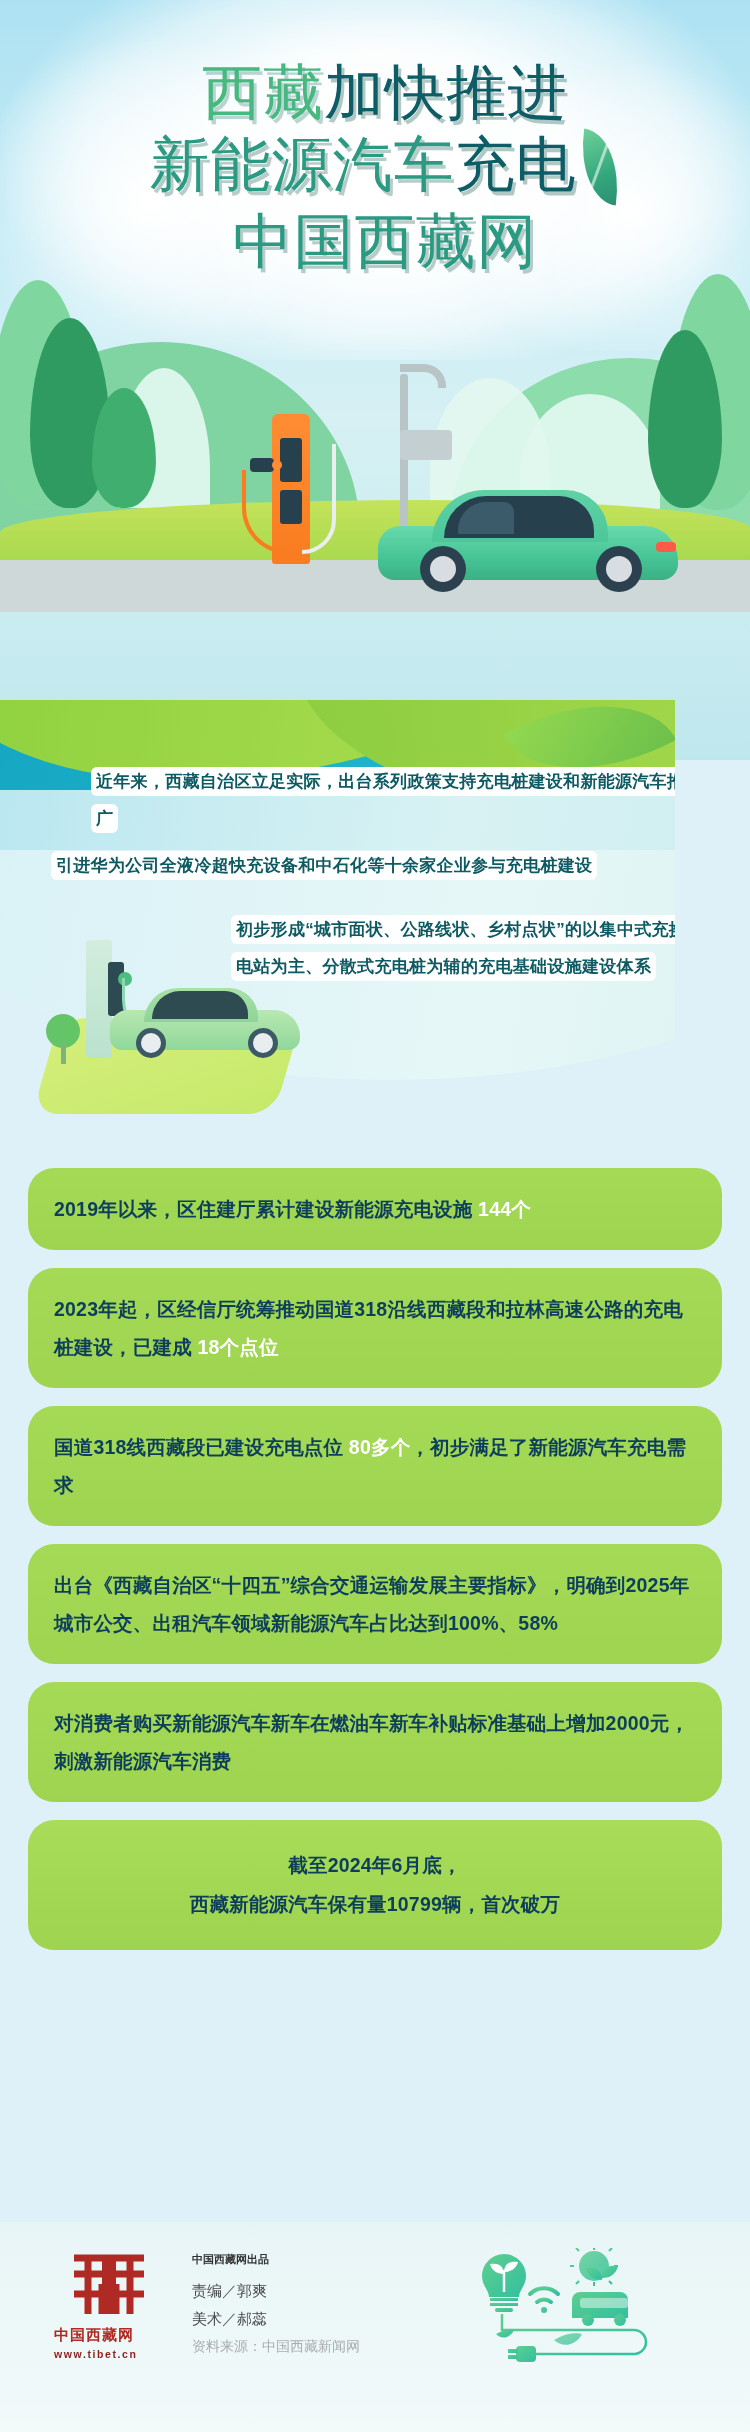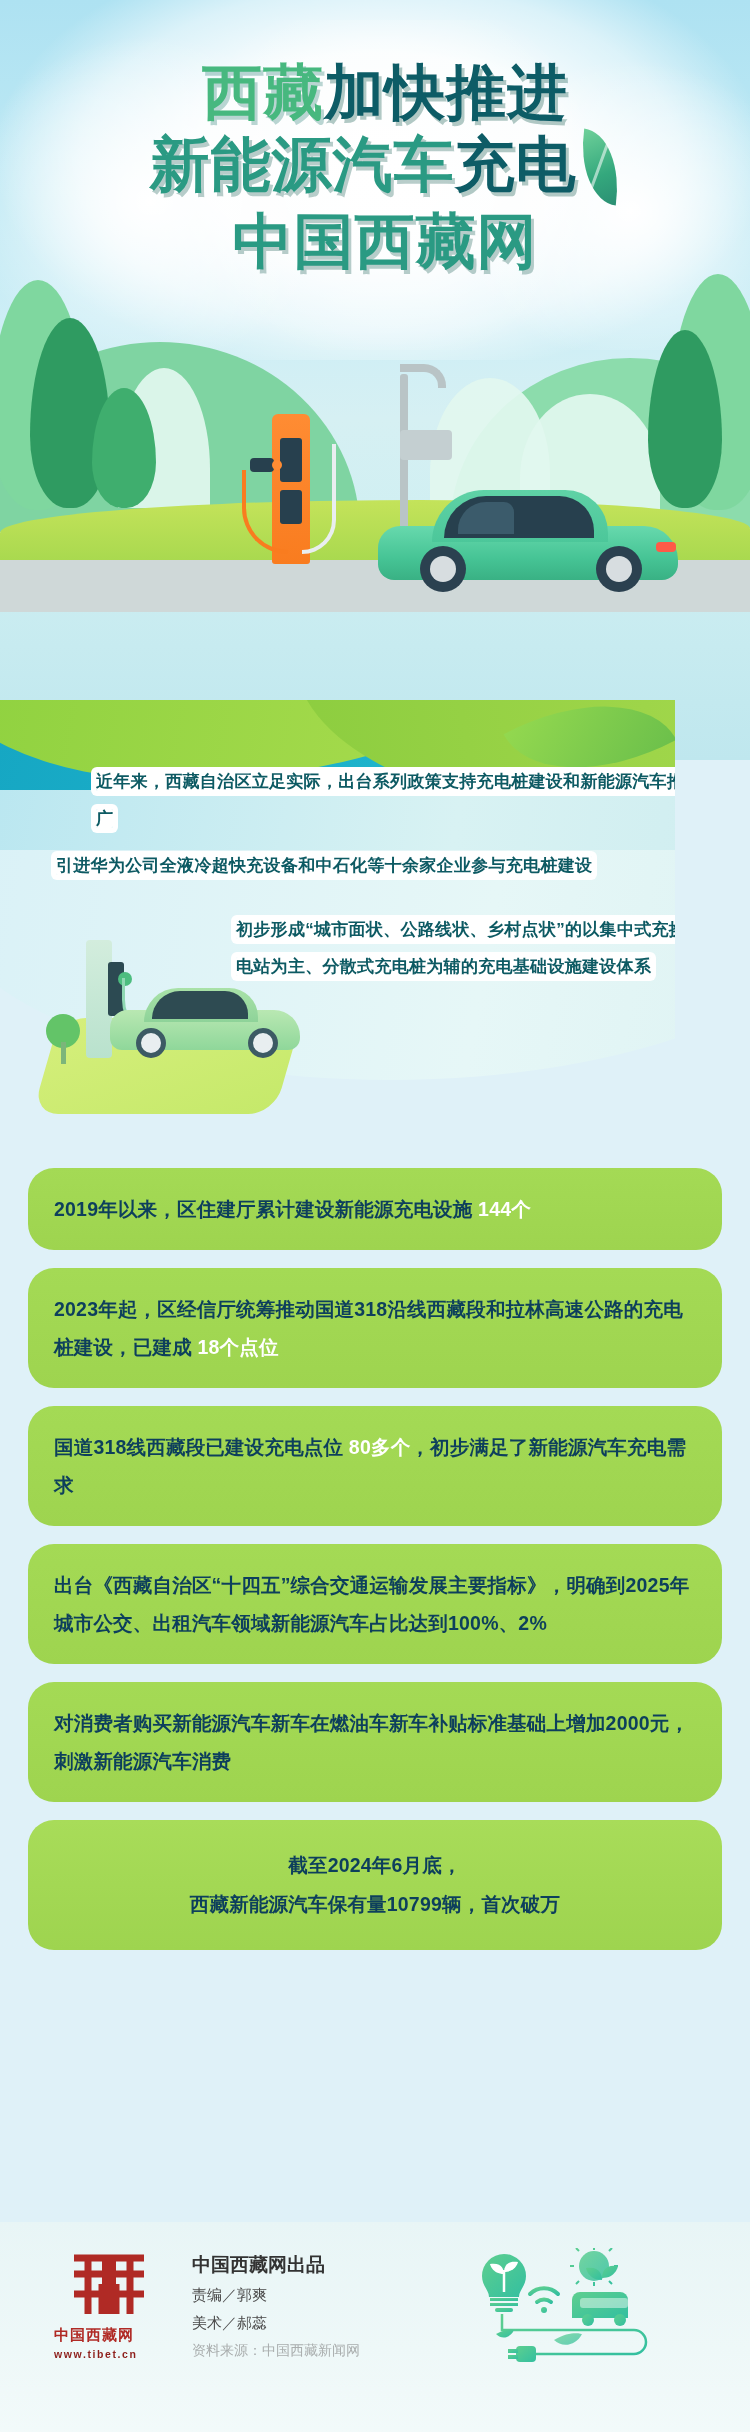--- a/index.html
+++ b/index.html
@@ -15,21 +15,21 @@
           background:linear-gradient(180deg,#aee2f2 0%,#bfe9f4 26%,#cdeef6 42%,#d6f0f3 55%,#cfeff2 70%,#bfe7ee 100%); }
   .sky-glow { position:absolute; left:-60px; top:-120px; width:880px; height:480px;
               background:radial-gradient(ellipse 55% 58% at 50% 58%, #ffffff 0%, rgba(255,255,255,.93) 38%, rgba(255,255,255,.55) 62%, rgba(255,255,255,0) 80%); }
   .cloud-band { position:absolute; left:0; top:20px; width:750px; height:330px;
                 background:radial-gradient(ellipse 34% 70% at 20% 55%, #fff 0%, rgba(255,255,255,0) 72%),
                            radial-gradient(ellipse 40% 80% at 52% 48%, #fff 0%, rgba(255,255,255,0) 72%),
                            radial-gradient(ellipse 32% 64% at 84% 58%, #fff 0%, rgba(255,255,255,0) 72%); }
 
   
   .title-wrap { position:absolute; left:0; top:62px; width:750px; text-align:center; z-index:6; }
-  .tline { font-weight:bold; letter-spacing:1px; line-height:1.02; white-space:nowrap;margin-left:20px; }
+  .tline { font-weight:normal; letter-spacing:1px; line-height:1.02; white-space:nowrap;margin-left:20px; }
   .t1 { font-size:60px; }
   .t2 { font-size:60px; margin-top:8px; }
   .t3 { font-size:60px; margin-top:8px; }
   .g-light { color:#47b87f; text-shadow:3px 4px 0 rgba(30,120,110,.30); }
   .g-dark  { color:#0d5c66; text-shadow:3px 4px 0 rgba(20,90,80,.33); }
   .g-mid   { color:#2a9a83; text-shadow:3px 4px 0 rgba(20,90,80,.30); }
   .leaf-deco { display:inline-block; width:42px; height:72px; vertical-align:-18px; margin-left:2px;
                background:linear-gradient(150deg,#6fd19a 0%,#34a87d 60%,#2b8f73 100%);
                border-radius:0 100% 0 100%; transform:rotate(8deg); position:relative; }
   .leaf-deco:after { content:""; position:absolute; left:46%; top:12%; width:3px; height:70%;
@@ -146,21 +146,21 @@
 
   
   .footer { position:absolute; left:0; bottom:0; width:750px; height:210px;
             background:linear-gradient(180deg,#e8f5f6 0%,#eef8f8 60%,#f2fafa 100%); }
   .f-inner { position:absolute; left:54px; top:28px; display:flex; align-items:flex-start; gap:28px; }
   .logo { width:110px; text-align:left; }
   .logo-mark { width:94px; height:72px; margin:0 auto; position:relative; }
   .logo-name { font-size:15px; font-weight:bold; color:#b02a25; letter-spacing:1px; margin-top:4px; }
   .logo-url { font-size:10.5px; font-weight:bold; color:#8e1f1b; letter-spacing:1.6px; margin-top:3px; }
   .f-text { padding-top:2px; }
-  .f-title { font-size:19px; font-weight:bold; color:#333; margin-bottom:8px; }
+  .f-title { font-size:11px; font-weight:bold; color:#333; margin-bottom:15px; }
   .f-line { font-size:15px; color:#4a4a4a; margin-bottom:9px; }
   .f-src { font-size:14px; color:#a9adad; font-family:"Liberation Serif","DejaVu Serif",serif; }
   .eco { position:absolute; right:92px; top:26px; width:190px; height:120px; }
 </style>
 </head>
 <body>
 
 <div class="page">
 
   <div class="hero">
@@ -265,21 +265,21 @@
     <div class="card">
       <p><span>2023年起，区经信厅统筹推动国道318沿线西藏段和拉林高速公路的充电桩建设，已建成 </span><span class="hl">18个点位</span><span></span></p>
     </div>
 
     <div class="card">
       <p><span>国道318线西藏段已建设充电点位 </span><span class="hl">80多个</span><span>，初步满足了新能源汽车充电需求</span></p>
     </div>
 
 
     <div class="card">
-      <p><span>出台《西藏自治区“十四五”综合交通运输发展主要指标》，明确到2025年城市公交、出租汽车领域新能源汽车占比达到100%、2%</span><span class="hl"></span><span></span></p>
+      <p><span>出台《西藏自治区“十四五”综合交通运输发展主要指标》，明确到2025年城市公交、出租汽车领域新能源汽车占比达到100%、58%</span><span class="hl"></span><span></span></p>
     </div>
 
     <div class="card">
       <p><span>对消费者购买新能源汽车新车在燃油车新车补贴标准基础上增加2000元，刺激新能源汽车消费</span><span class="hl"></span><span></span></p>
     </div>
 
     <div class="card final">
       <p><span>截至2024年6月底，</span></p>
       <p><span>西藏新能源汽车保有量10799辆，首次破万</span></p>
     </div>

